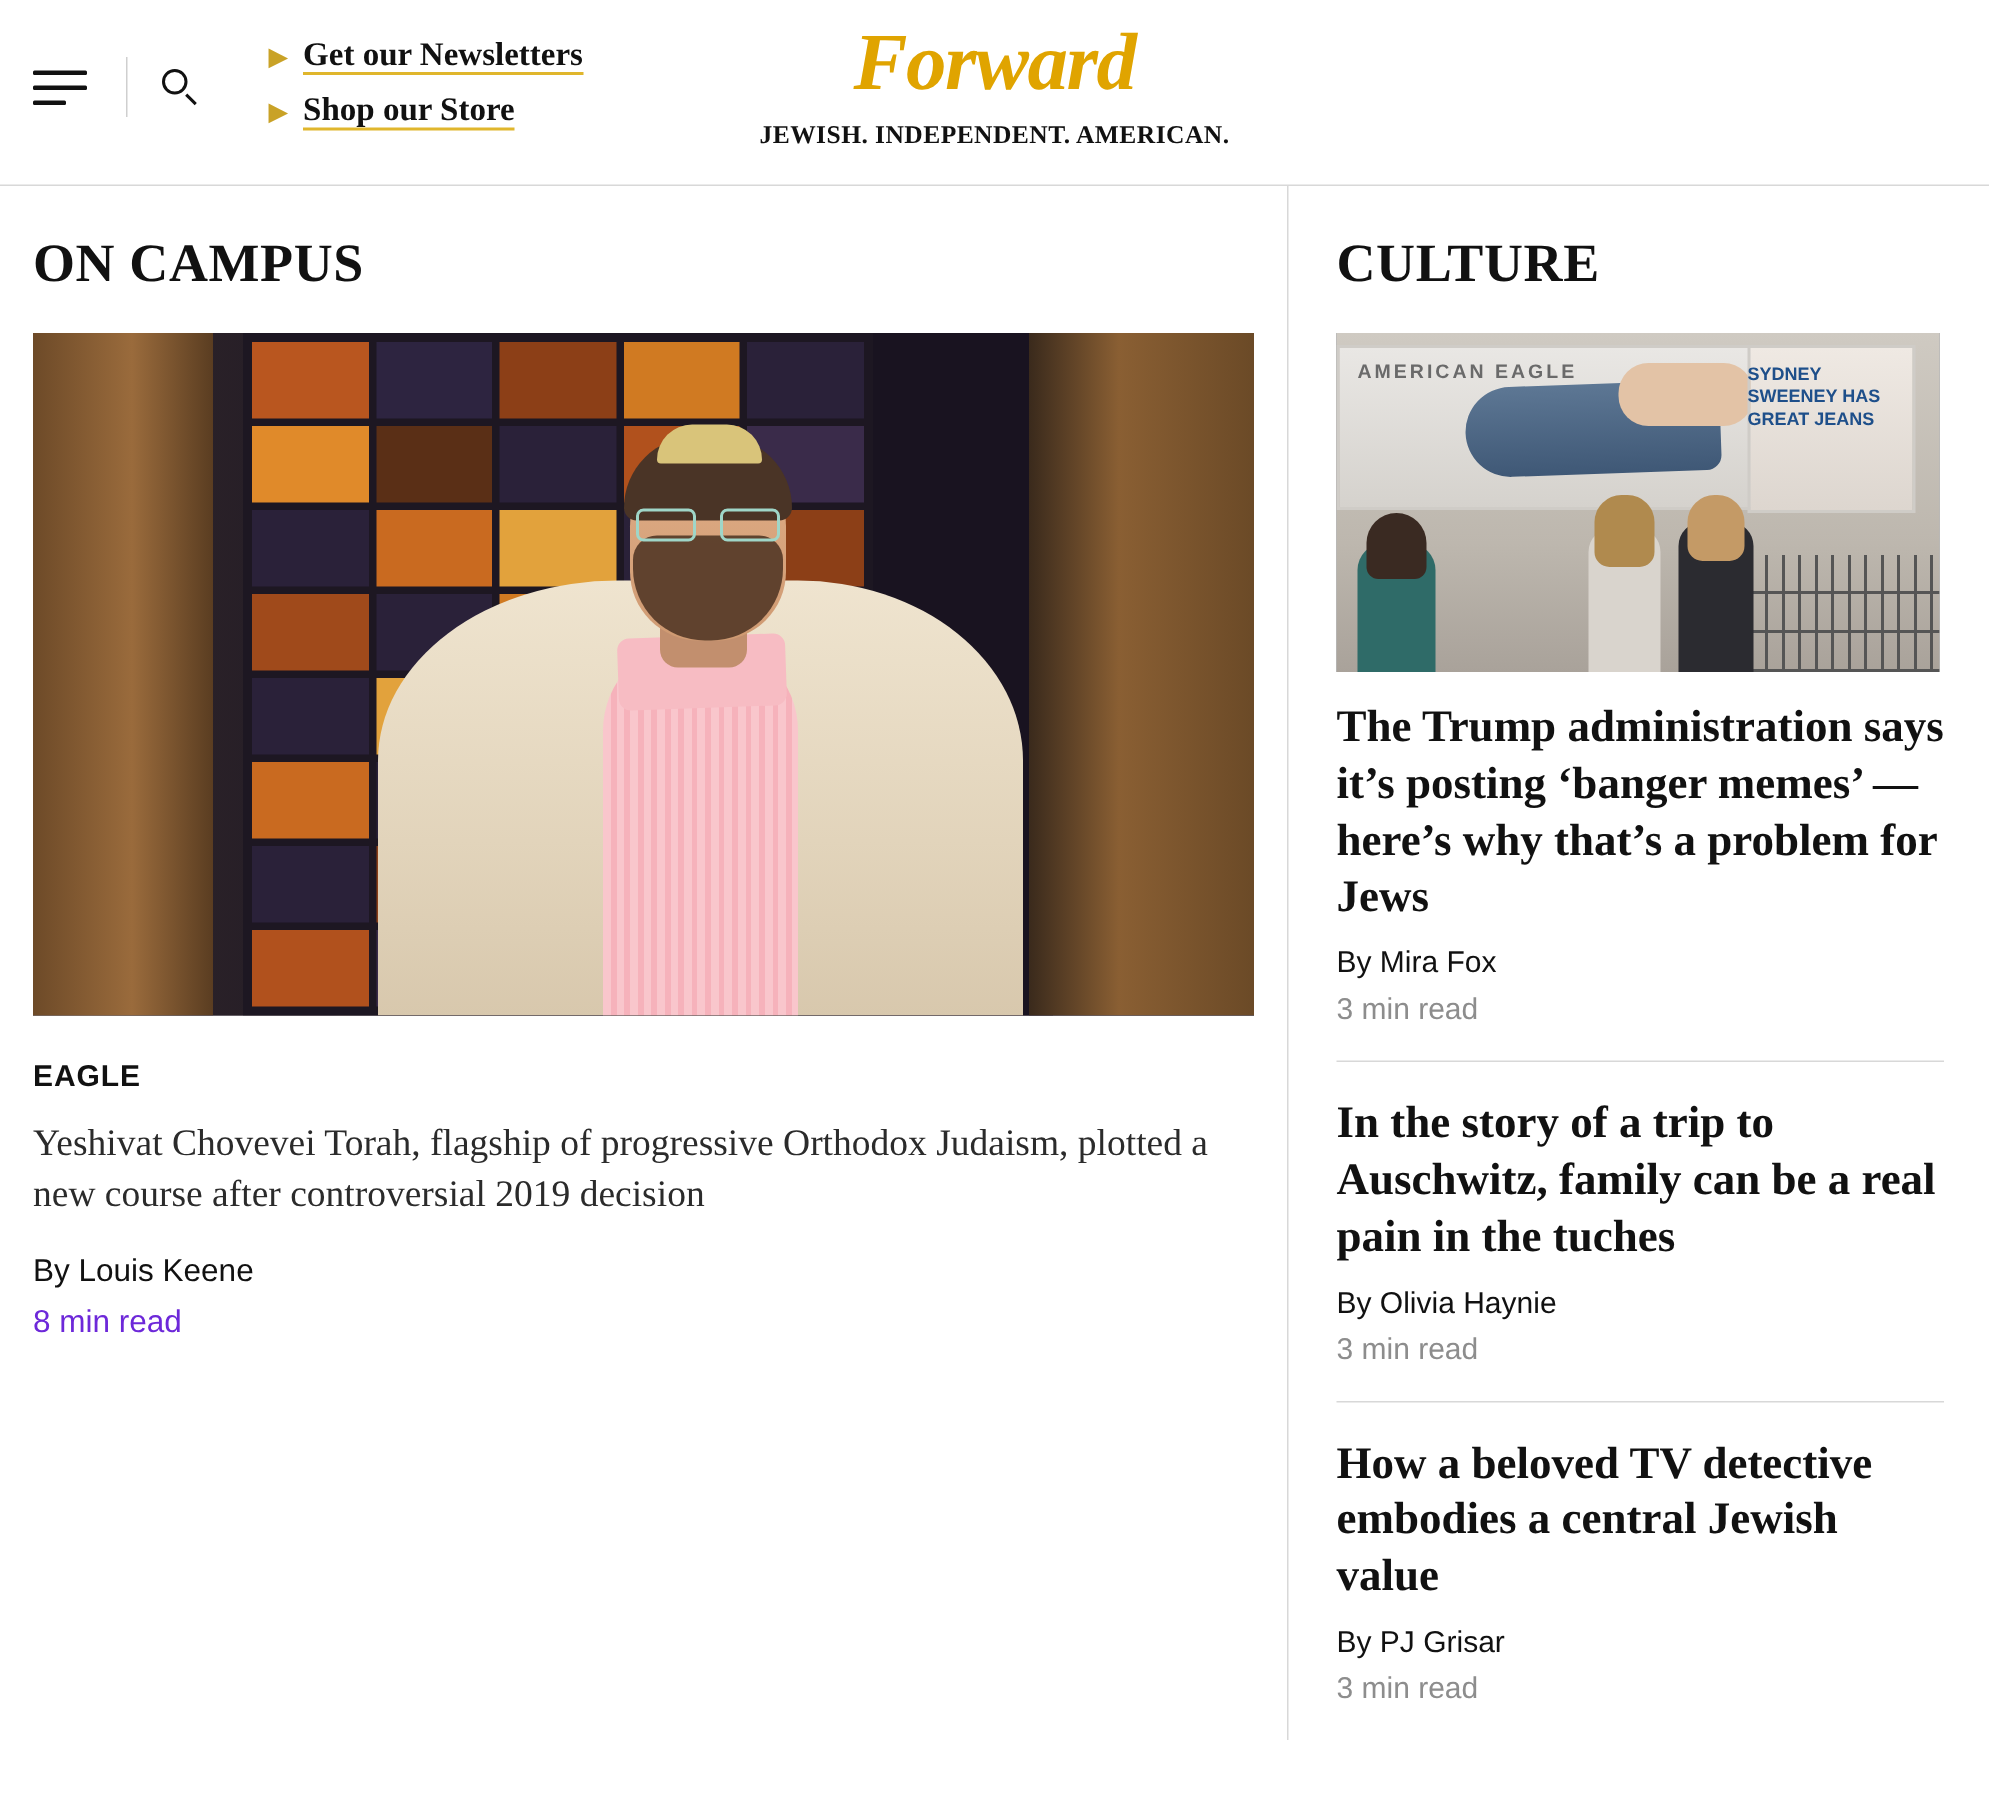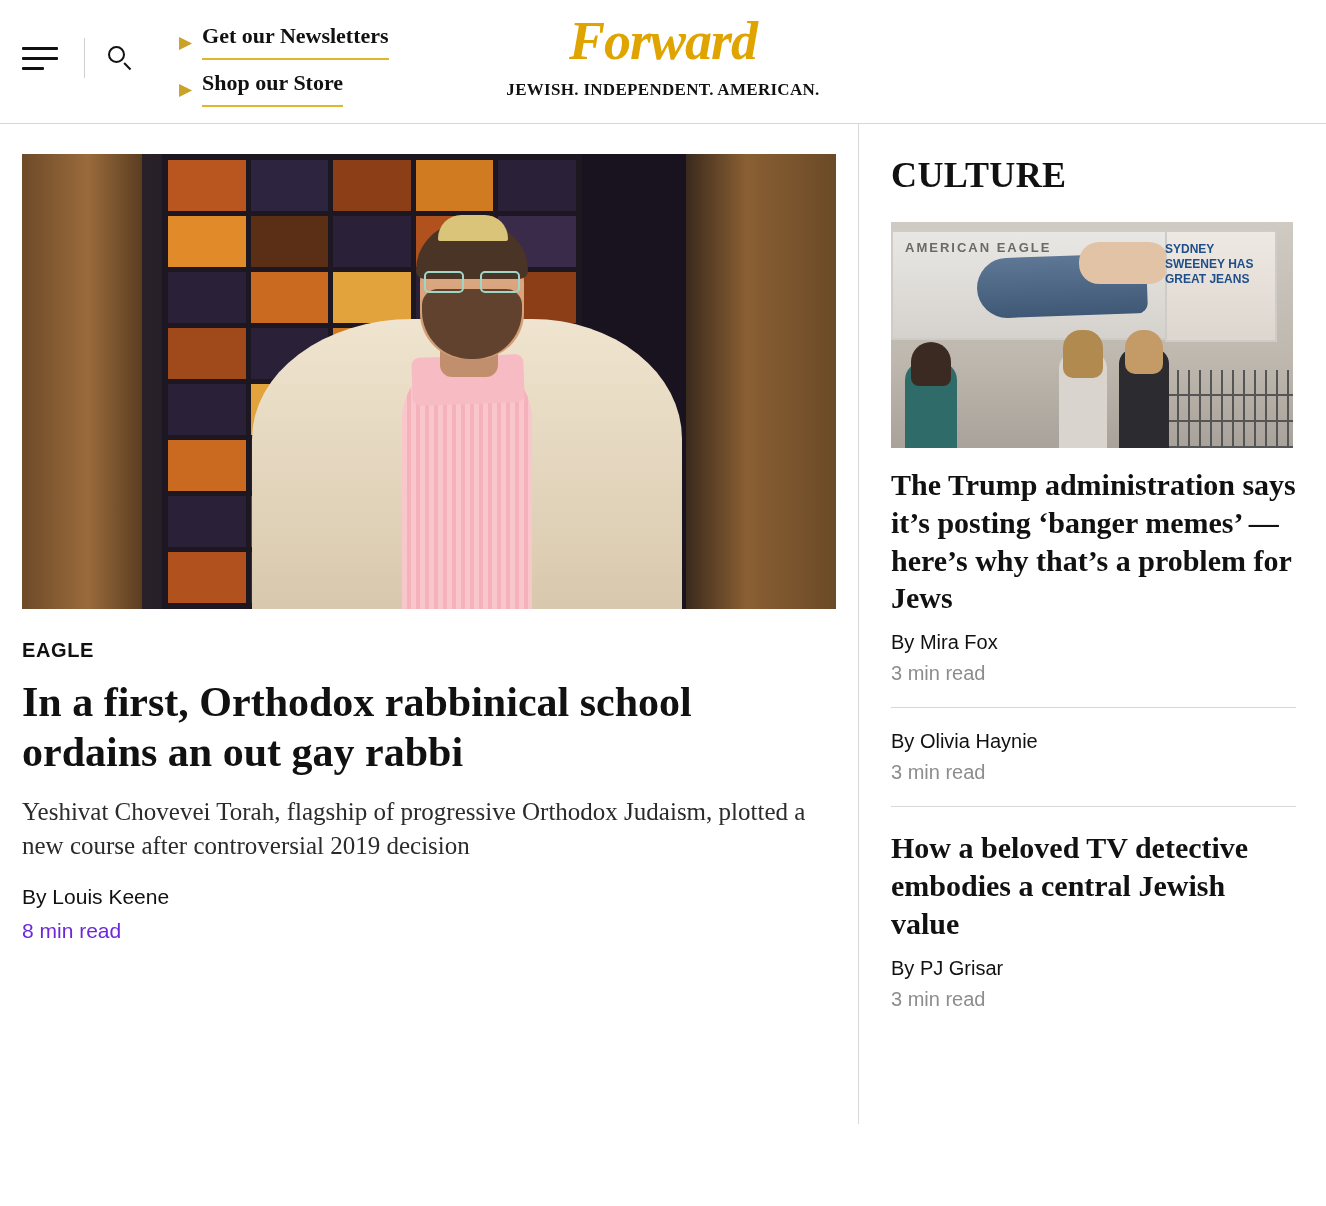--- a/index.html
+++ b/index.html
@@ -99,21 +99,21 @@
     font-size: 17px;
     line-height: 1;
     margin-top: 1px;
   }
   .hlink .txt {
     font-family: "Liberation Serif", serif;
     font-weight: bold;
     font-size: 22px;
     color: #111;
     border-bottom: 2px solid #e0b62c;
-    padding-bottom: 10px;
+    padding-bottom: 0;
     line-height: 1.1;
   }
 
   .brand {
     position: absolute;
     left: 0; right: 0;
     top: 14px;
     text-align: center;
     pointer-events: none;
   }
@@ -382,20 +382,21 @@
       <div class="brand-wrap">
         <div class="brand-name">Forward</div>
         <div class="brand-tag">JEWISH. INDEPENDENT. AMERICAN.</div>
       </div>
     </div>
   </div>
 
   <div class="content">
 
     <div class="col-main">
+      <h2 class="section-kicker">ON CAMPUS</h2>
 
       <a class="lead-photo" href="#">
         <span class="lp-bg"></span>
         <span class="lp-glass">
           <i style="background:#b9561f"></i>
             <i style="background:#2d2440"></i>
             <i style="background:#8c3f17"></i>
             <i style="background:#d07a22"></i>
             <i style="background:#2a2139"></i>
           <i style="background:#e08a2a"></i>
@@ -447,21 +448,20 @@
           <span class="lp-hair"></span>
           <span class="lp-kippah"></span>
           <span class="lp-glasses">
               <i></i>
               <i></i>
             </span>
         </span>
       </a>
 
       <div class="news-kicker">EAGLE</div>
-      <h1 class="lead-headline">In a first, Orthodox rabbinical school ordains an out gay rabbi</h1>
       <p class="lead-dek">Yeshivat Chovevei Torah, flagship of progressive Orthodox Judaism, plotted a new course after controversial 2019 decision</p>
       <div class="byline">By Louis Keene</div>
       <div class="readtime">8 min read</div>
     </div>
 
     <div class="col-side">
       <h2 class="section-kicker">CULTURE</h2>
 
       <a class="side-photo" href="#">
         <span class="sp-wall"></span>
@@ -482,20 +482,21 @@
           <span class="sp-p3h"></span>
       </a>
 
       <div class="side-item">
         <h3 class="side-headline">The Trump administration says it’s posting ‘banger memes’ — here’s why that’s a problem for Jews</h3>
         <div class="side-byline">By Mira Fox</div>
         <div class="side-readtime">3 min read</div>
       </div>
 
       <div class="side-item">
+        <h3 class="side-headline">In the story of a trip to Auschwitz, family can be a real pain in the tuches</h3>
         <div class="side-byline">By Olivia Haynie</div>
         <div class="side-readtime">3 min read</div>
       </div>
 
       <div class="side-item">
         <h3 class="side-headline">How a beloved TV detective embodies a central Jewish value</h3>
         <div class="side-byline">By PJ Grisar</div>
         <div class="side-readtime">3 min read</div>
       </div>
     </div>

